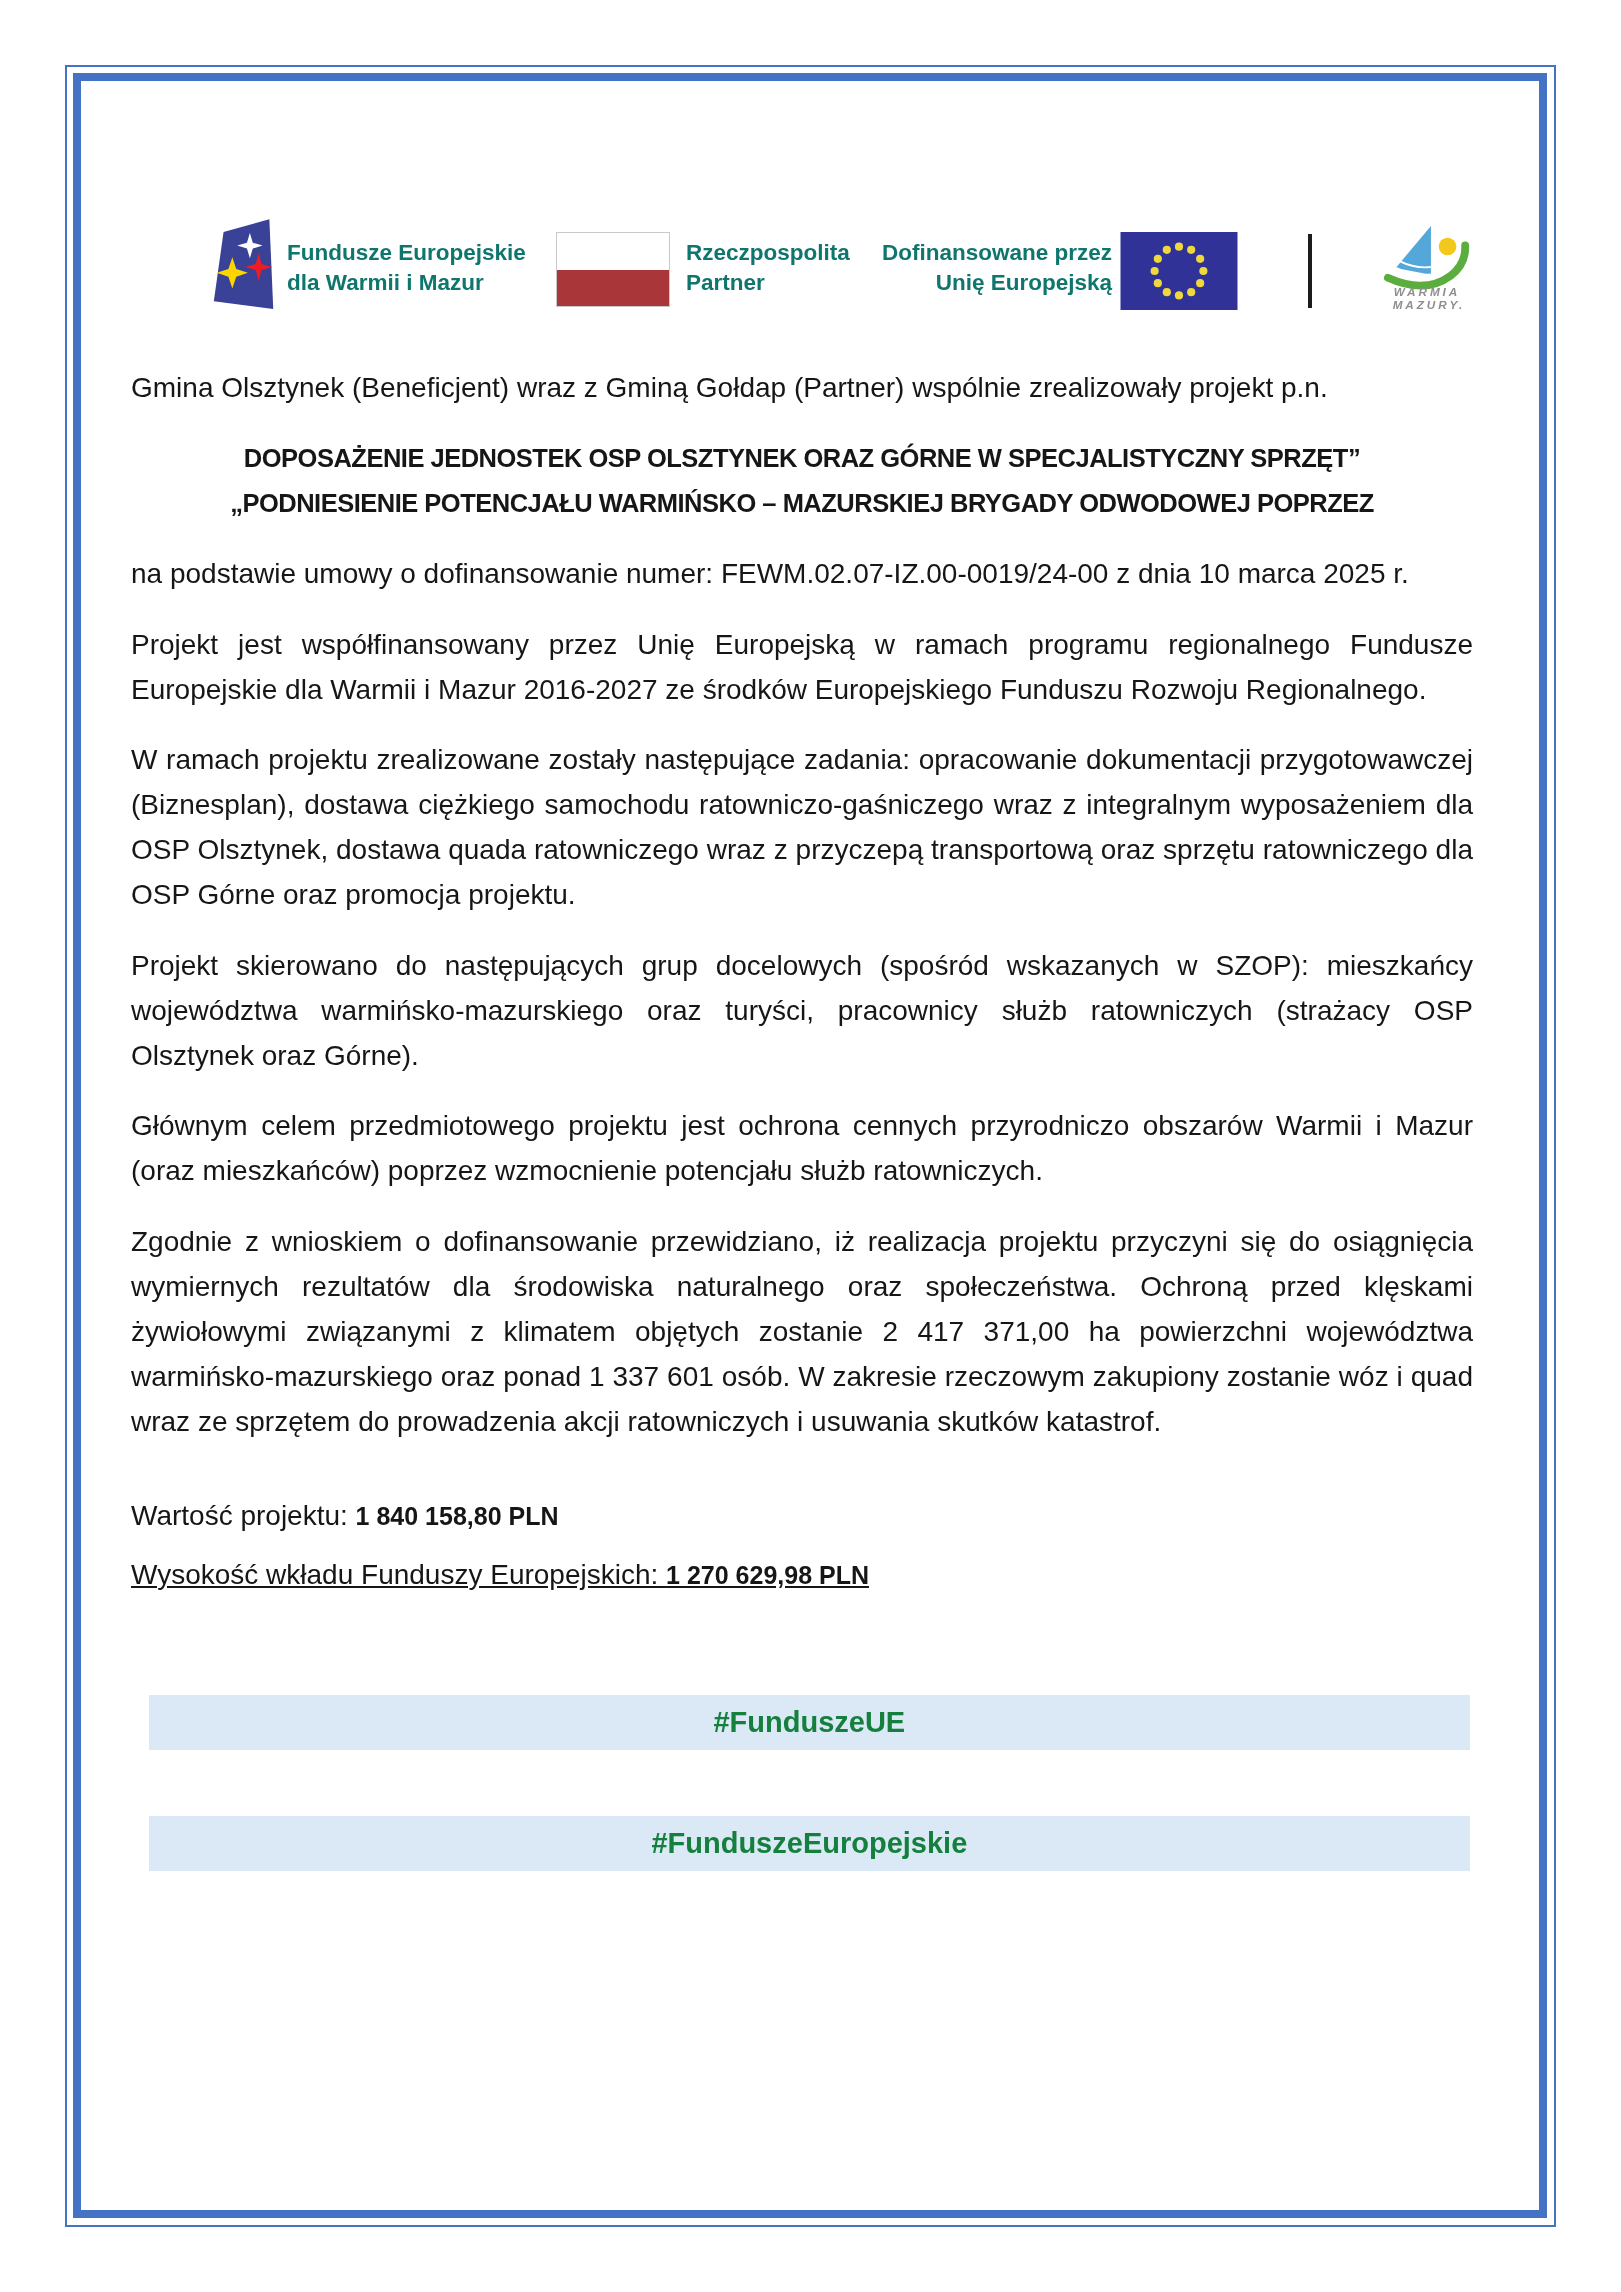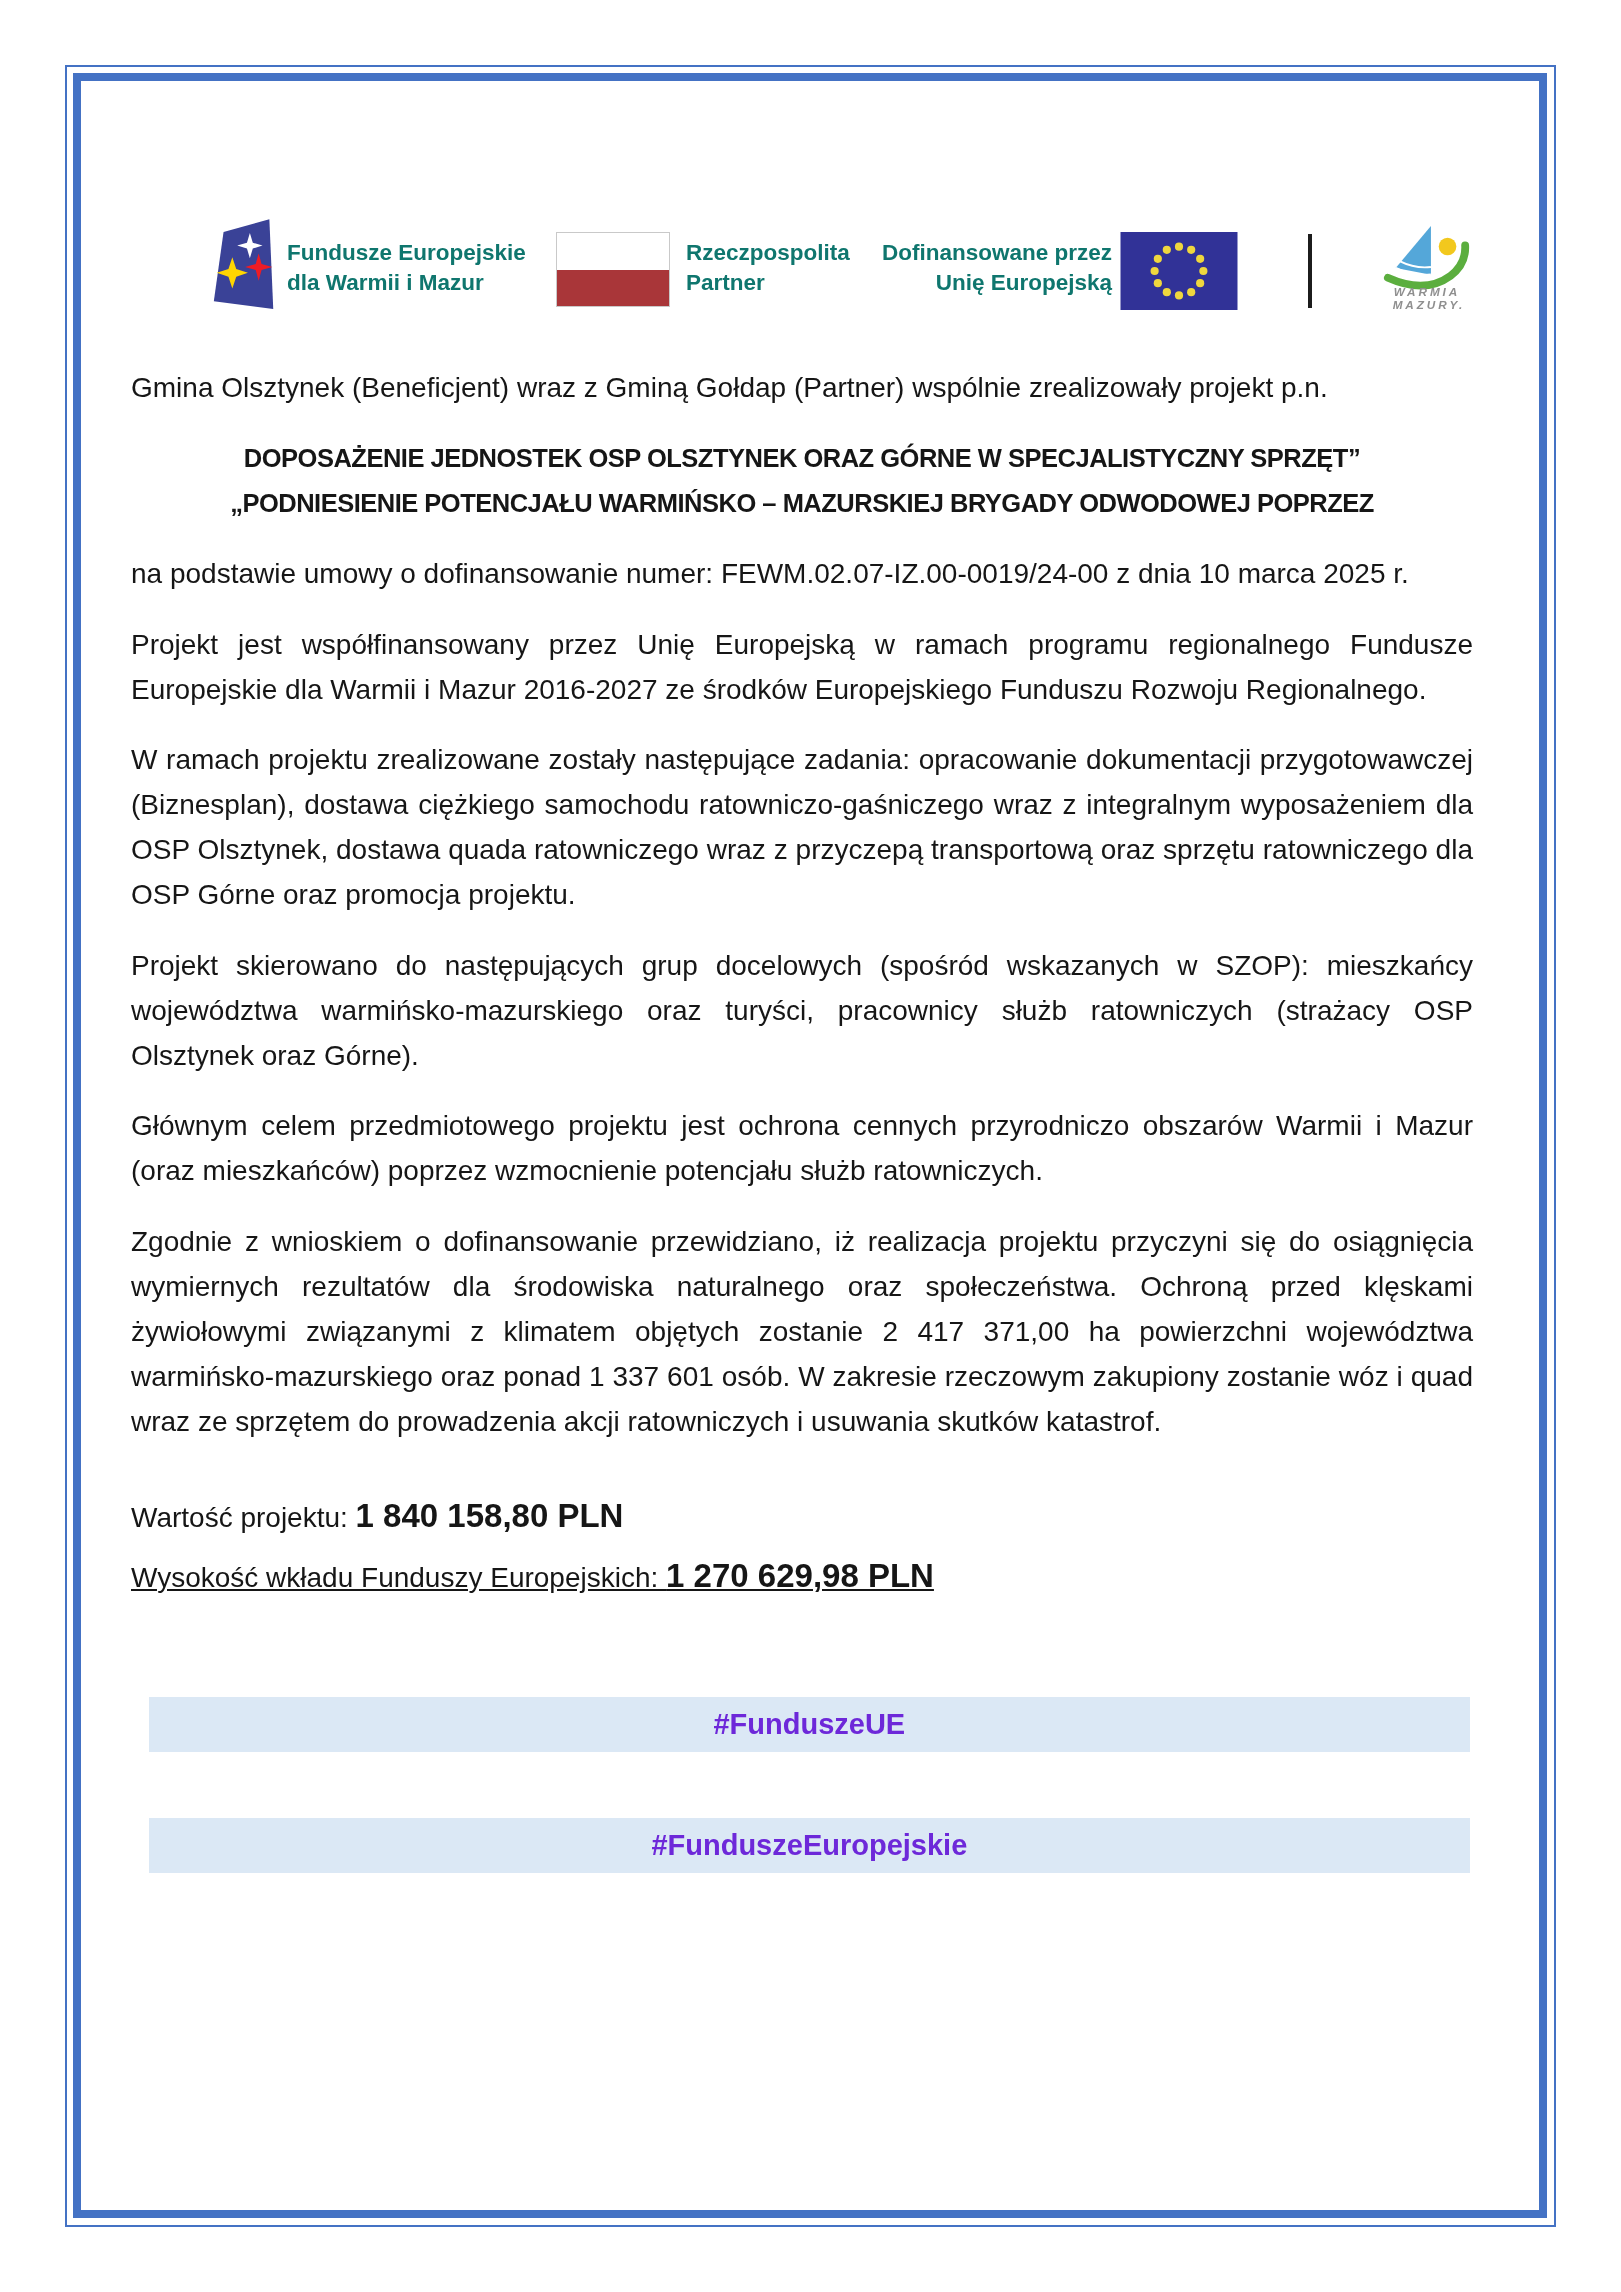--- a/index.html
+++ b/index.html
@@ -33,25 +33,25 @@
     margin:0 0 25.5px 0;font-size:28px;line-height:45px;
     text-align:justify;
   }
   .doc-title{
     margin:0 0 25.5px 0;font-size:25.5px;line-height:45px;font-weight:bold;
     text-align:center;letter-spacing:-0.5px;white-space:nowrap;
   }
   .b{font-weight:normal;}
   .money{margin:47px 0 0 0;font-size:28px;line-height:49px;}
   .money + .money{margin-top:9px;text-decoration:underline;}
-  .money .money-val{font-weight:bold;font-size:33px;}
+  .money .money-val{font-weight:bold;font-size:25px;}
   .tag-bar{
     height:55px;line-height:55px;background:#DBE8F5;
     margin:66px 2.9px 0 17.6px;text-align:center;
-    font-weight:bold;font-size:29px;color:#6d28d9;
+    font-weight:bold;font-size:29px;color:#15803d;
   }
   .tag-bar.first{margin-top:95px;}
   svg{display:block;}
 </style>
 </head>
 <body>
 
 <div class="frame-outer"></div>
 <div class="frame-inner"></div>
 

